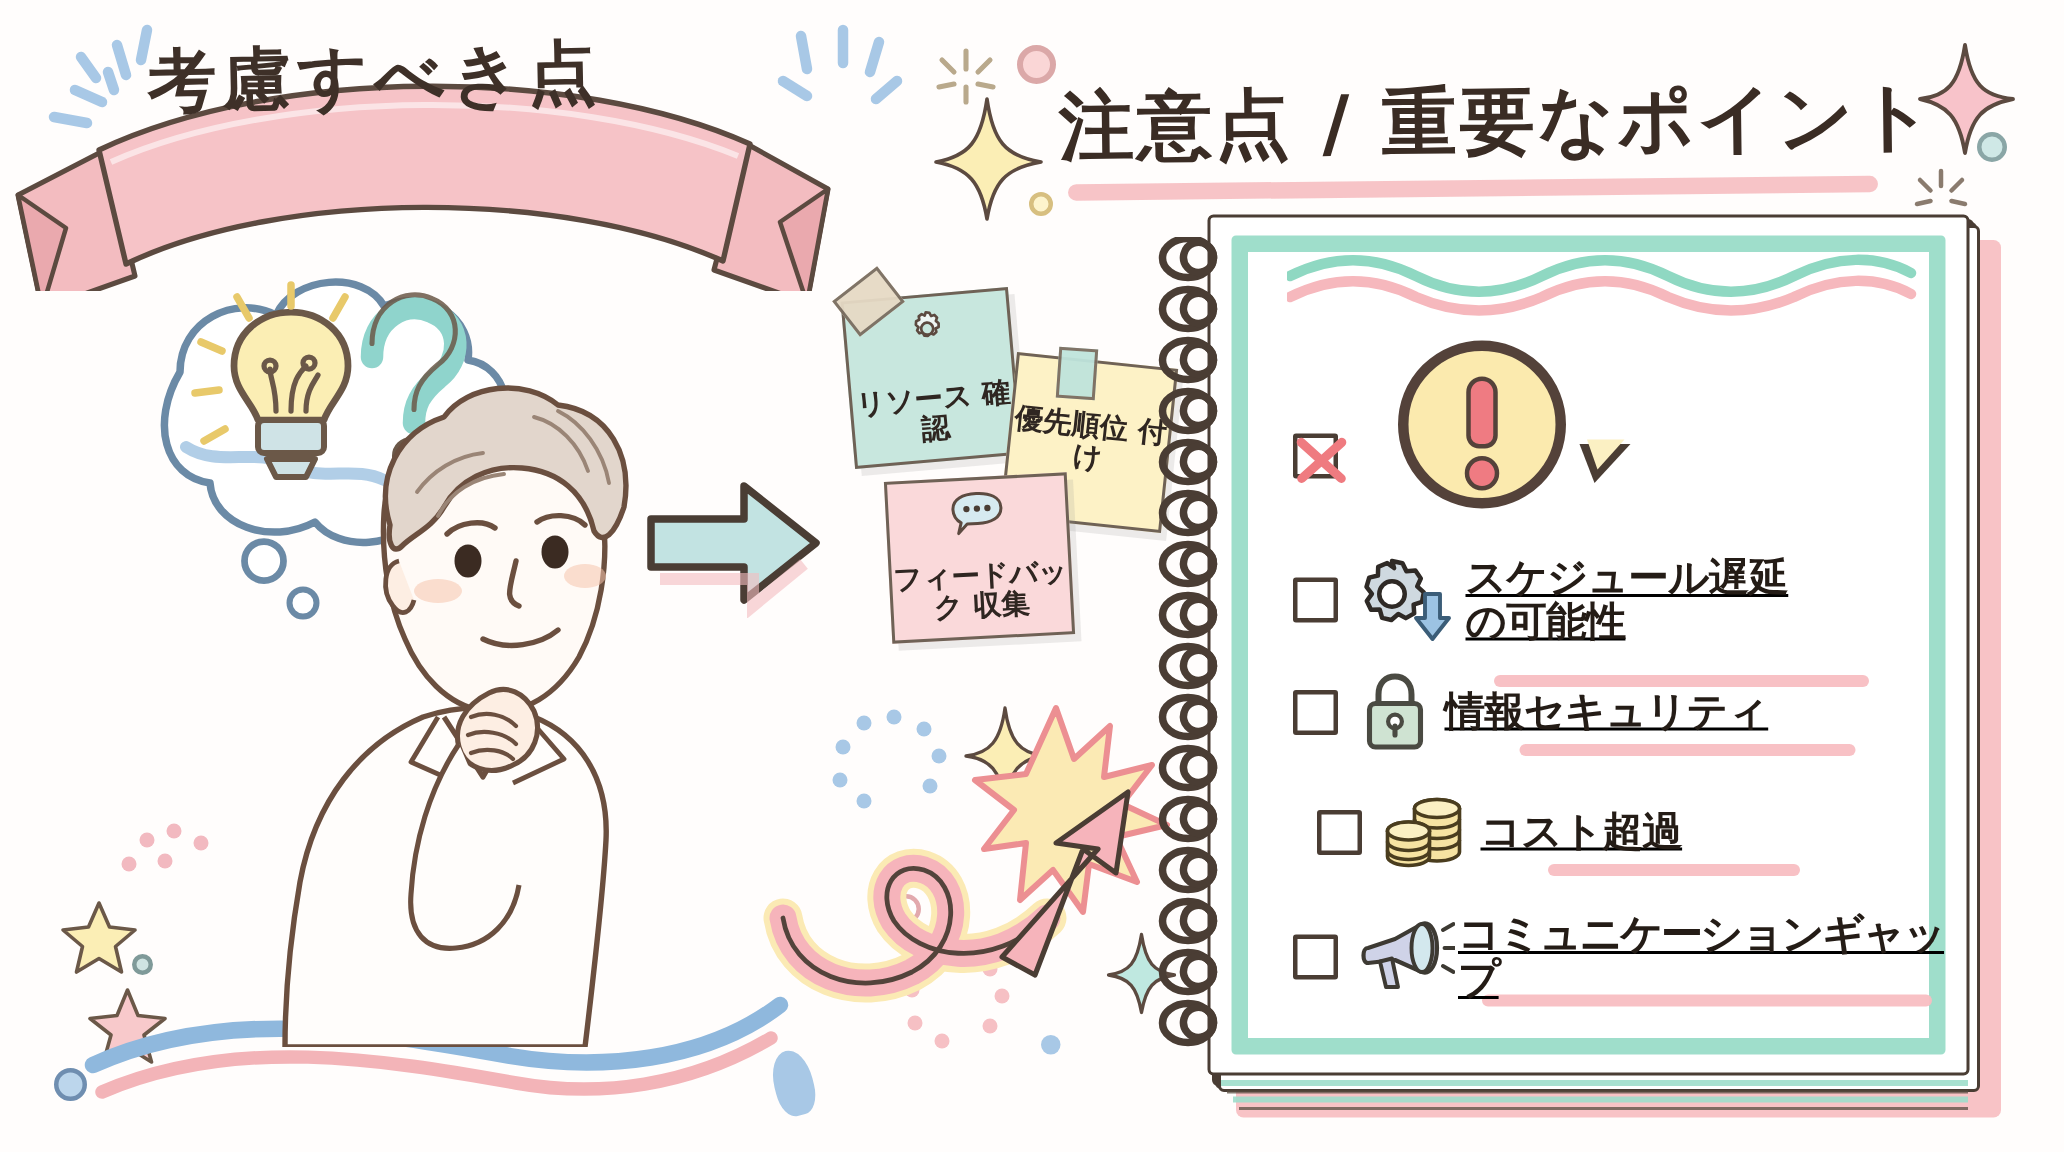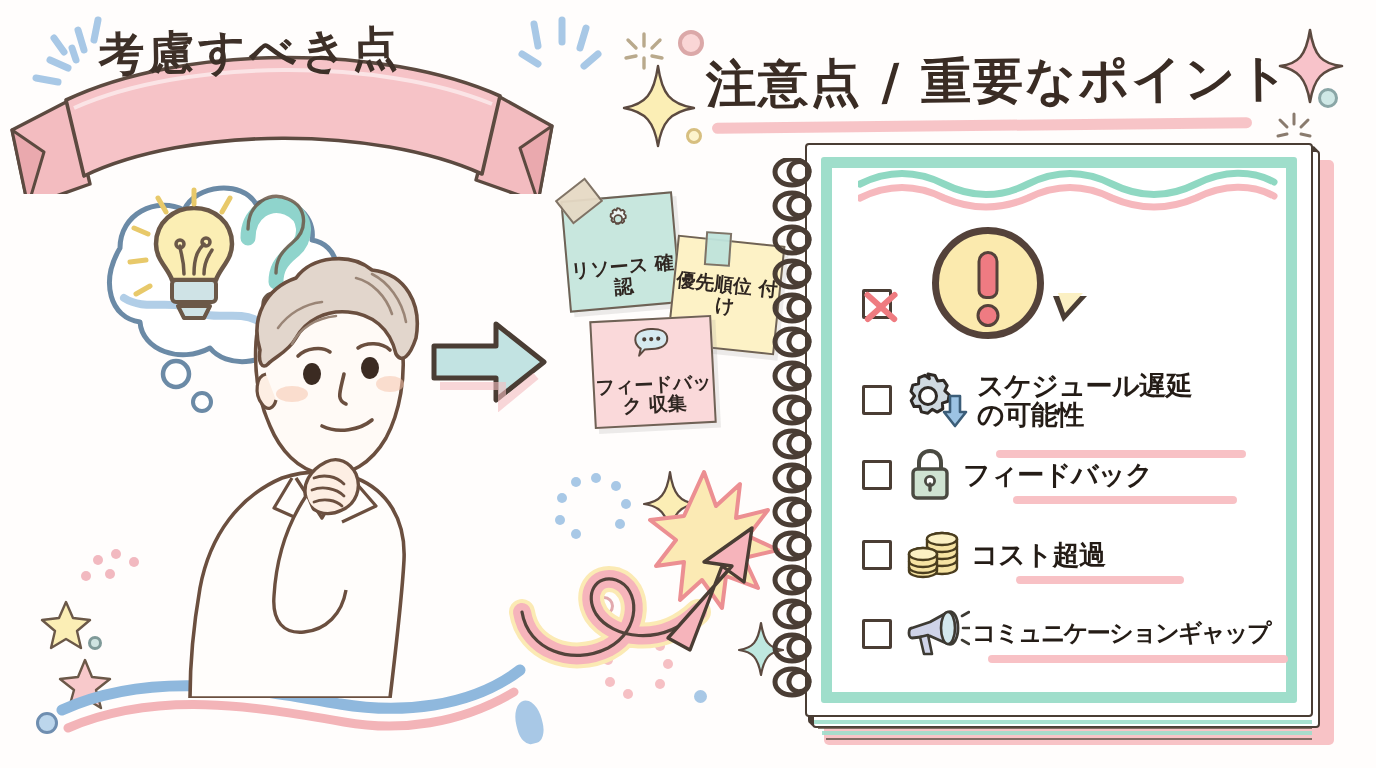--- a/index.html
+++ b/index.html
@@ -168,20 +168,21 @@
     position: absolute;
     left: 862px; top: 248px;
     width: 440px;
     z-index: 12;
   }
   .check-row {
     position: relative;
     display: flex;
     align-items: center;
     margin-bottom: 6px;
+    text-decoration: underline;
   }
   .checkbox {
     flex: 0 0 auto;
     width: 30px; height: 30px;
     border: 3.4px solid #4a3d34;
     border-radius: 2px;
     position: relative;
     margin-right: 14px;
   }
   .checkbox.checked::before,
@@ -200,21 +201,21 @@
 
   .row-label {
     font-size: 27px;
     font-weight: bold;
     color: #241c16;
     line-height: 1.08;
     letter-spacing: -0.5px;
     position: relative;
     white-space: pre-line;
   }
-  .row-label.small { font-size: 24px; letter-spacing: -1.6px; }
+  .row-label.small { font-size: 28px; letter-spacing: -1.6px; }
   .label-underline {
     position: absolute;
     height: 8px;
     background: #f8bec2;
     border-radius: 5px;
     opacity: .95;
     z-index: -1;
   }
 
   
@@ -643,25 +644,25 @@
     <div class="check-row" style="margin-bottom:26px;">
       <div class="checkbox"></div>
       <div class="row-icon">
         <svg width="48" height="54" viewBox="0 0 48 54">
           <path d="M13,22 L13,15 C13,7 18,3 24,3 C30,3 35,7 35,15 L35,22" fill="none" stroke="#4a4a42" stroke-width="4"></path>
           <rect x="7" y="21" width="34" height="29" rx="4" fill="#cfe3d2" stroke="#4a4a42" stroke-width="3.4"></rect>
           <circle cx="24" cy="33" r="4.6" fill="#fff" stroke="#4a4a42" stroke-width="2.8"></circle>
           <path d="M24,36 L24,42" stroke="#4a4a42" stroke-width="3.4" stroke-linecap="round"></path>
         </svg>
       </div>
-      <div class="row-label">フィードバック</div>
+      <div class="row-label">情報セキュリティ</div>
       <div class="label-underline" style="left:151px;bottom:-2px;width:224px;"></div>
     </div>
 
-    <div class="check-row" style="margin-bottom:26px;">
+    <div class="check-row" style="margin-bottom:26px;margin-left:16px;">
       <div class="checkbox"></div>
       <div class="row-icon">
         <svg width="56" height="54" viewBox="0 0 56 54">
           <g stroke="#4a3d1e" stroke-width="2.4">
             <ellipse cx="36" cy="11" rx="15" ry="6" fill="#f6e3a2"></ellipse>
             <path d="M21,11 L21,40 a15,6 0 0,0 30,0 L51,11" fill="#f6e3a2"></path>
             <path d="M21,18 a15,6 0 0,0 30,0 M21,25 a15,6 0 0,0 30,0 M21,32 a15,6 0 0,0 30,0" fill="none"></path>
             <ellipse cx="36" cy="11" rx="15" ry="6" fill="#fbf0c3"></ellipse>
             <ellipse cx="17" cy="26" rx="14" ry="6" fill="#f6e3a2"></ellipse>
             <path d="M3,26 L3,43 a14,6 0 0,0 28,0 L31,26" fill="#f6e3a2"></path>

